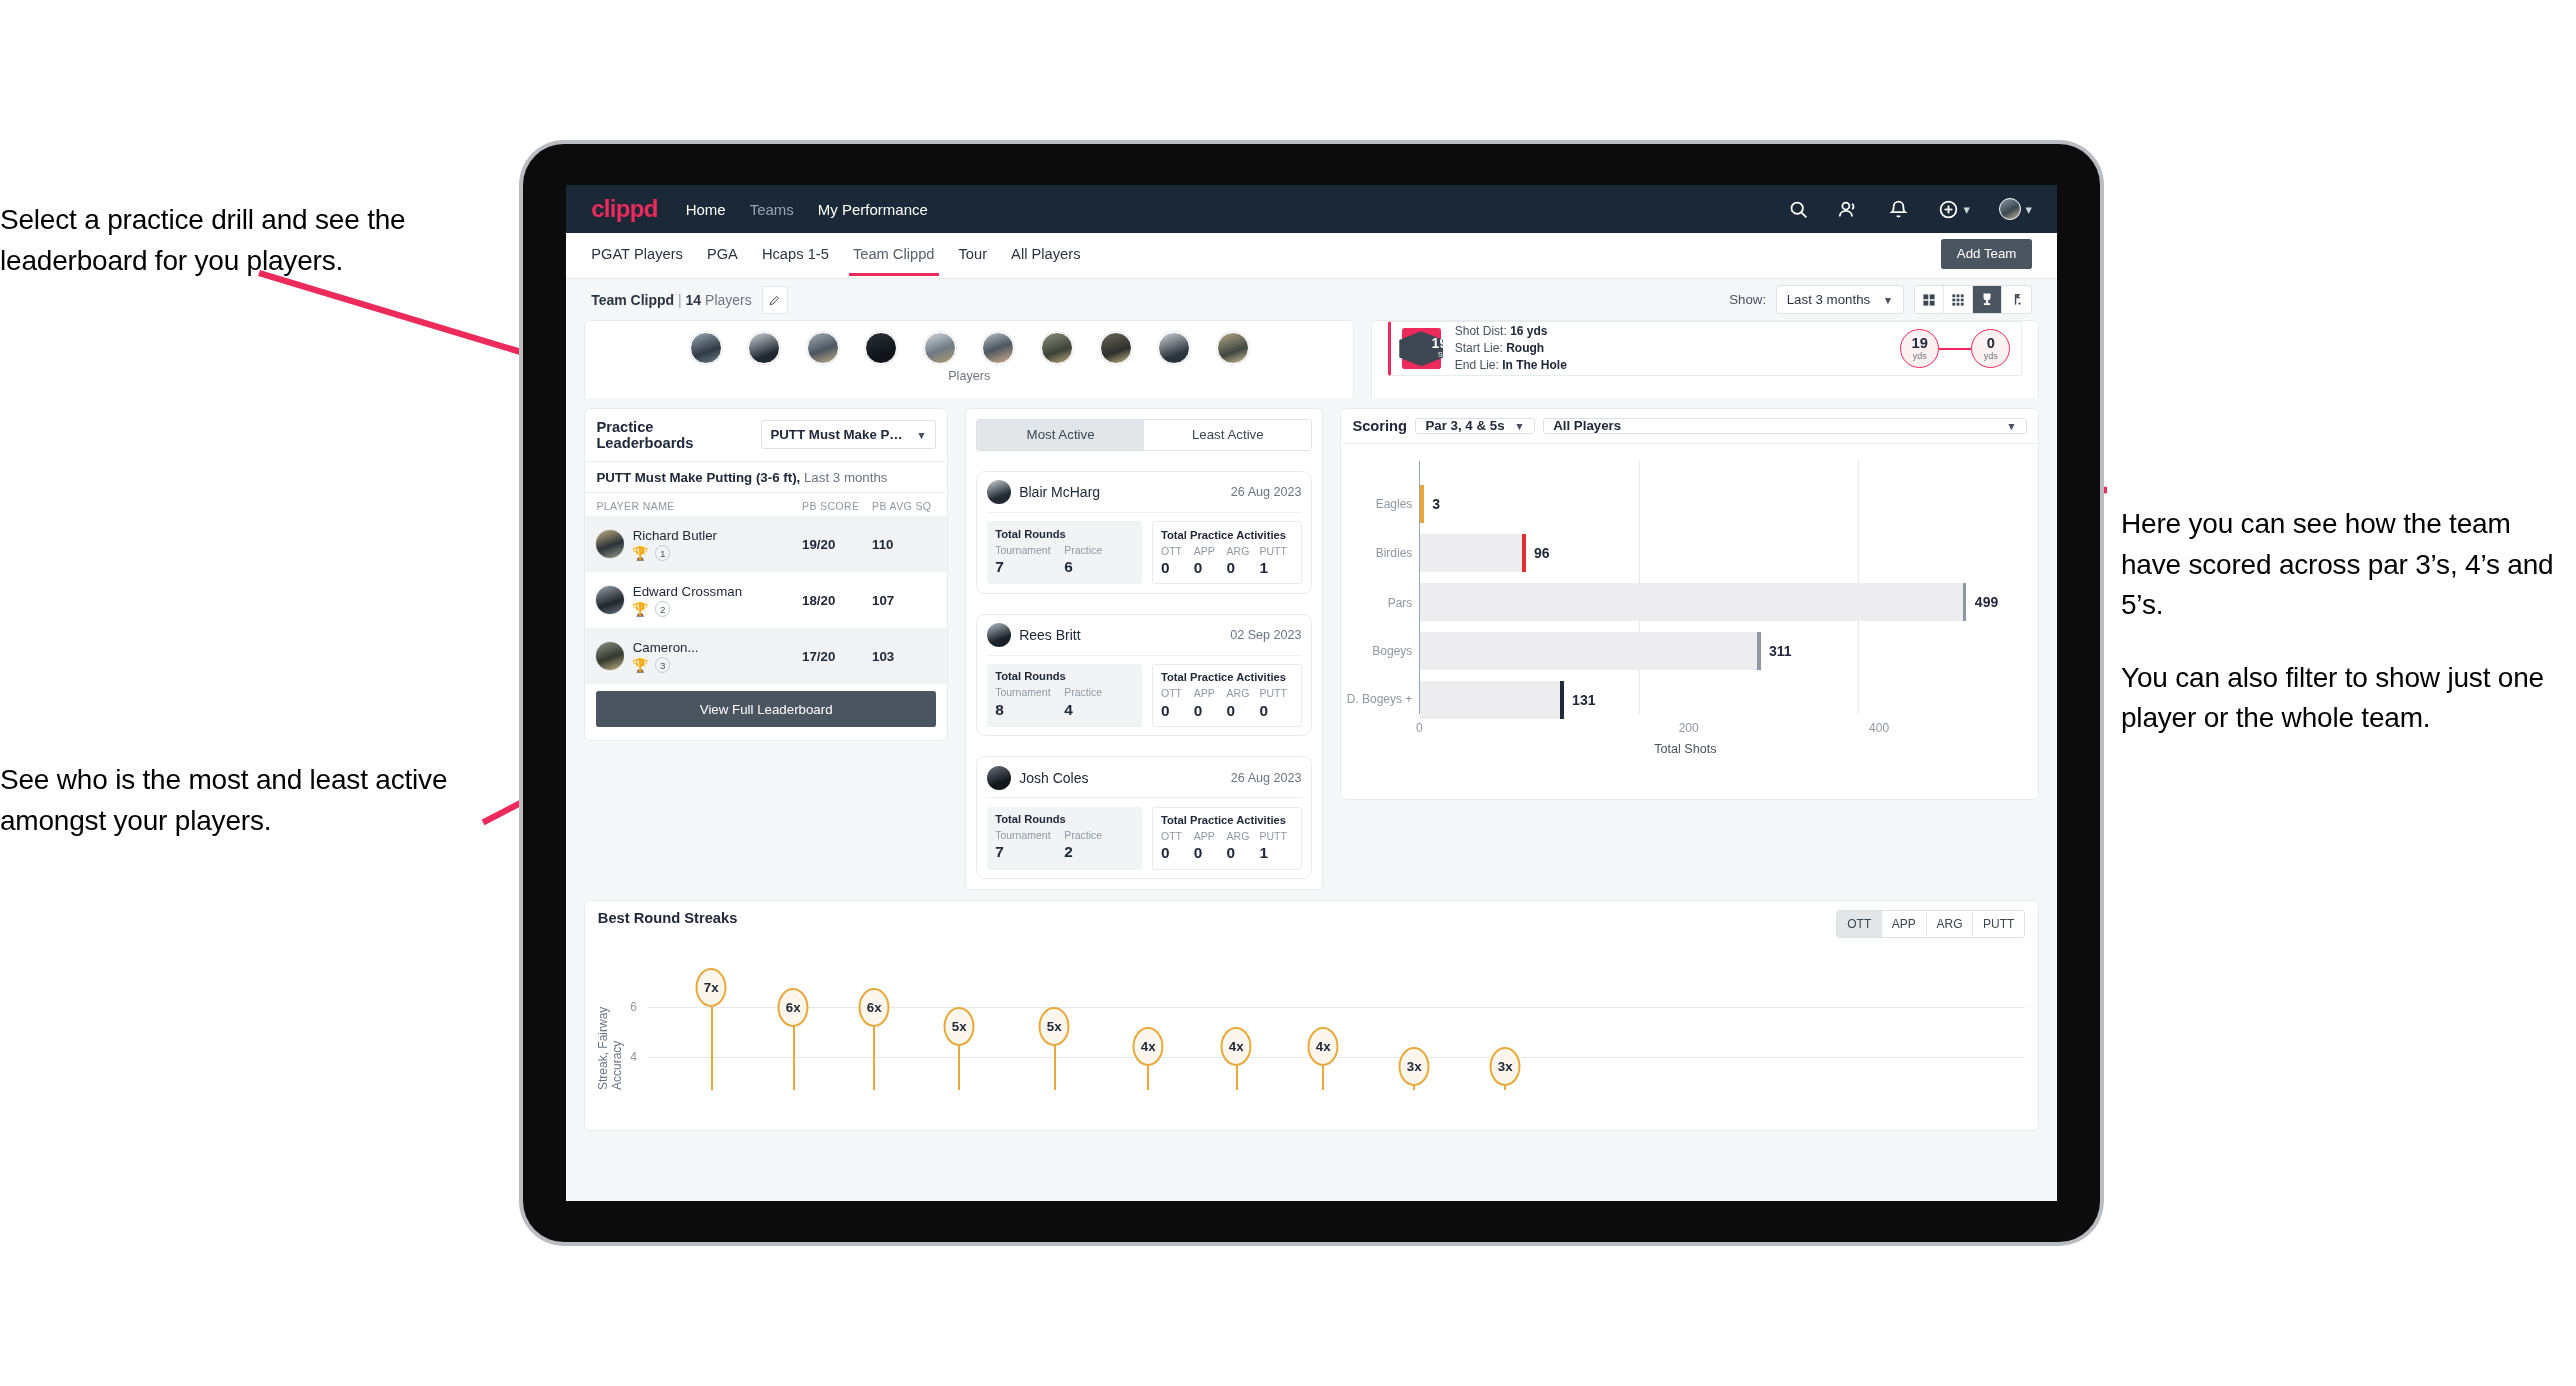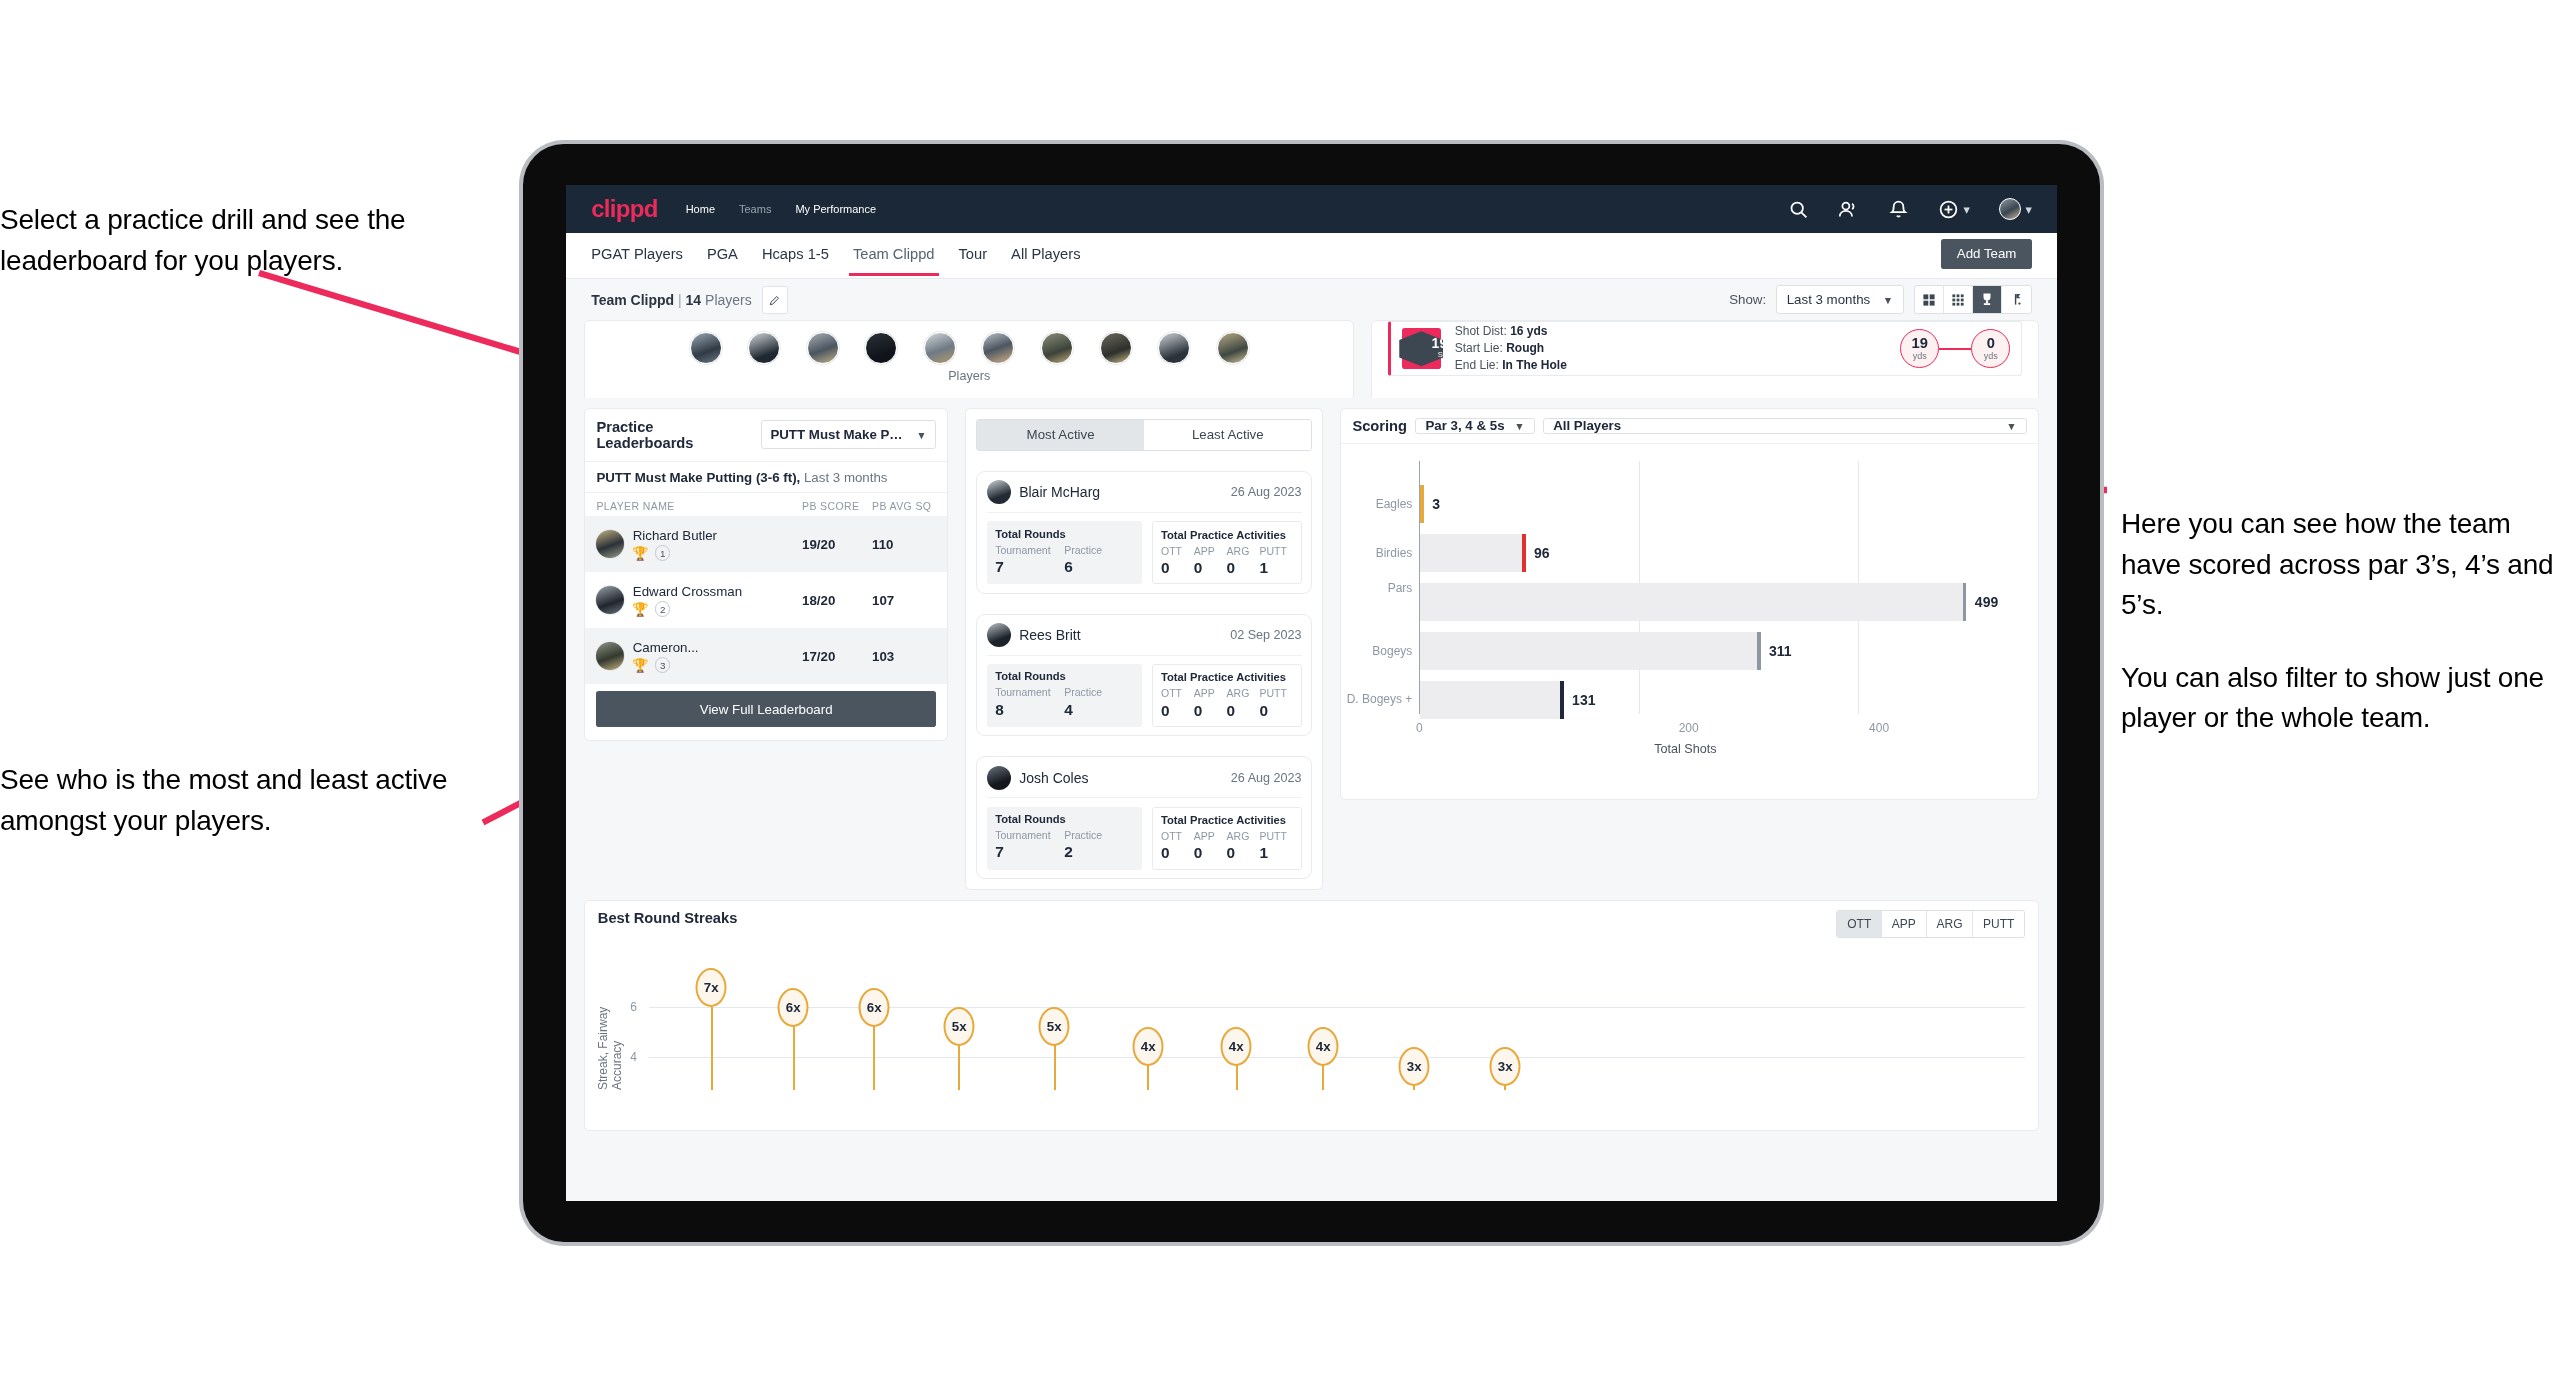--- a/index.html
+++ b/index.html
@@ -26,21 +26,21 @@
     position: relative; }
   .btn-bump { position: absolute; background: linear-gradient(#c9ccd0,#9da1a6);
     height: 4.9px; border-radius: 1.4px; top: 136px; }
 
   
   #topnav { height: 48px; background: #1b2838; display: flex; align-items: center;
     padding: 0 25px; }
   .logo-text { font-size: 24px; font-weight: 700; color: #ec2a5b; letter-spacing: -0.7px;
     font-family: "Liberation Sans", sans-serif; }
   .nav-links { display: flex; gap: 24px; margin-left: 28px; }
-  .nav-link { color: #ffffff; font-size: 11px; }
+  .nav-link { color: #ffffff; font-size: 15px; }
   .nav-link.dim { color: #99a3ae; }
   .nav-right { margin-left: auto; display: flex; align-items: center; gap: 29px; }
   .nav-ic { width: 21px; height: 21px; display: block; }
   .nav-ic path, .nav-ic circle, .nav-ic line { stroke: #ffffff; fill: none;
     stroke-width: 2; }
   .chev-sm { color: #cfd6dd; font-size: 12.6px; margin-left: 4.2px; }
   .avatar-nav { width: 22.4px; height: 22.4px; border-radius: 50%; border: 1.4px solid #fff;
     background: linear-gradient(150deg,#8d9aa5,#3a4750 55%,#cbb89a); }
 
   
@@ -619,21 +619,21 @@
               </div>
               <div class="sc-sel wide">
                 <span class="t">All Players</span>
                 <span style="color:#49525d;font-size:10.5px">▼</span>
               </div>
             </div>
 
             <div class="chart-wrap">
               <div class="cy-lbl" style="top:53px">Eagles</div>
               <div class="cy-lbl" style="top:102px">Birdies</div>
-              <div class="cy-lbl" style="top:137px">Pars</div>
+              <div class="cy-lbl" style="top:152px">Pars</div>
               <div class="cy-lbl" style="top:200px">Bogeys</div>
               <div class="cy-lbl" style="top:248px">D. Bogeys +</div>
 
               <div class="plot">
                 <div class="vgrid" style="left:38.5%"></div>
                 <div class="vgrid" style="left:77%"></div>
 
                 <div class="bar-track" style="top:43px;width:0.6%;background:#f3e3c6">
                   <div class="bar-cap" style="background:#e8a93b"></div>
                   </div>

